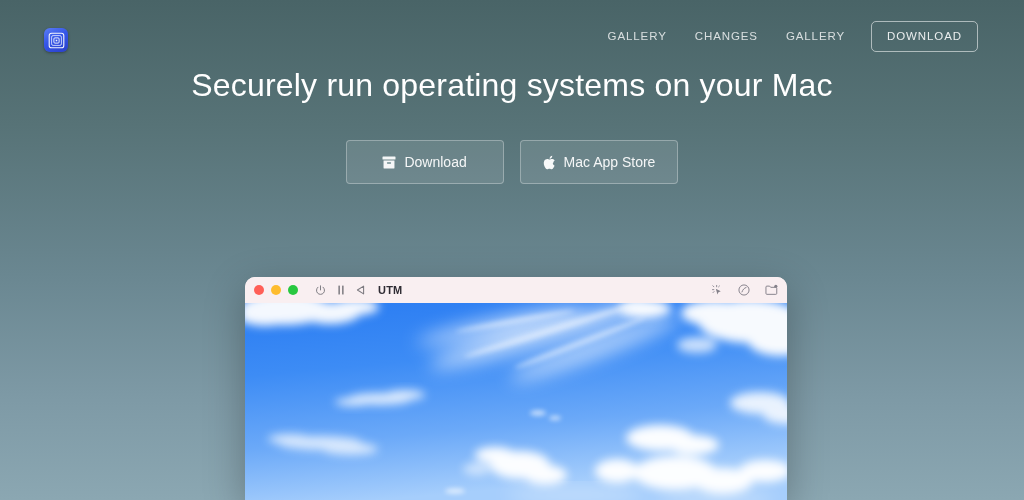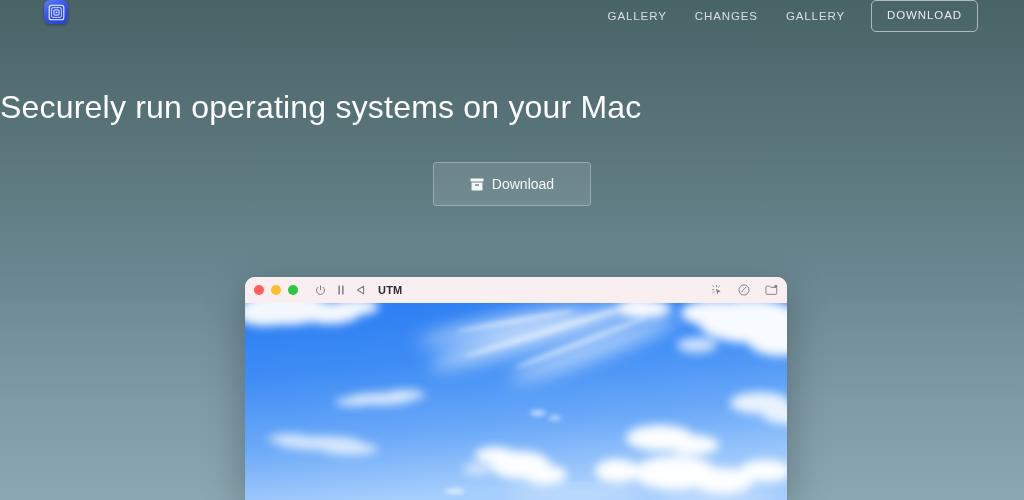--- a/index.html
+++ b/index.html
@@ -16,21 +16,21 @@
     position: relative;
     -webkit-font-smoothing: antialiased;
   }
 
   
   .site-header {
     position: absolute;
     top: 0; left: 0; right: 0;
     height: 52px;
     display: flex;
-    align-items: flex-start;
+    align-items: flex-end;
     padding: 0 46px 0 44px;
   }
 
   .brand-logo {
     width: 24px;
     height: 24px;
     border-radius: 6px;
     background: linear-gradient(150deg, #5b7df5 0%, #3556e8 45%, #2a3fc9 100%);
     box-shadow: 0 1px 3px rgba(0,0,0,.35);
     display: flex;
@@ -68,22 +68,21 @@
     white-space: nowrap;
     line-height: 1;
     background: transparent;
   }
 
   
   .hero {
     position: absolute;
     top: 0; left: 0; right: 0;
     padding-top: 66px;
-    text-align: left;
-    margin-top: 22px;
+    text-align: center;
   }
 
   .hero-title {
     color: #ffffff;
     font-size: 32px;
     font-weight: 300;
     letter-spacing: .2px;
     line-height: 1.2;
   }
 
@@ -207,20 +206,29 @@
       <span class="ico">
         <svg width="14" height="13" viewBox="0 0 16 15">
           <rect x="0.5" y="0.5" width="15" height="3.6" rx="0.7" fill="#ffffff" opacity=".93"></rect>
           <path d="M1.7 5.2h12.6v8.3a1 1 0 0 1-1 1H2.7a1 1 0 0 1-1-1V5.2z" fill="#ffffff" opacity=".93"></path>
           <rect x="5.6" y="7.3" width="4.8" height="1.5" rx="0.6" fill="#6d8b8f"></rect>
         </svg>
       </span>
       <span>Download</span>
     </a>
 
+    <a class="cta-btn" href="#">
+      <span class="ico">
+        <svg width="13" height="15" viewBox="0 0 14 17">
+          <path d="M11.2 9.1c0-2 1.6-2.9 1.7-3-0.9-1.4-2.4-1.5-2.9-1.6-1.2-0.1-2.4 0.7-3 0.7-0.6 0-1.6-0.7-2.6-0.7C3.1 4.5 1.8 5.3 1.1 6.6c-1.3 2.3-0.3 5.8 0.9 7.6 0.6 0.9 1.4 2 2.4 1.9 1-0.04 1.3-0.6 2.5-0.6 1.2 0 1.5 0.6 2.5 0.6 1.1 0 1.7-1 2.3-1.9 0.7-1.1 1-2.1 1.05-2.2-0.02-0.01-2-0.8-2.05-3z" fill="#ffffff" opacity=".95"></path>
+          <path d="M9.3 3.2c0.5-0.6 0.9-1.5 0.8-2.4-0.8 0.03-1.7 0.5-2.2 1.2-0.5 0.6-0.9 1.5-0.8 2.3 0.9 0.07 1.7-0.4 2.2-1.1z" fill="#ffffff" opacity=".95"></path>
+        </svg>
+      </span>
+      <span>Mac App Store</span>
+    </a>
   </div>
 </section>
 
 <div class="app-window">
 
   <div class="titlebar">
 
     <div class="lights">
       <span class="light red"></span>
       <span class="light yellow"></span>

